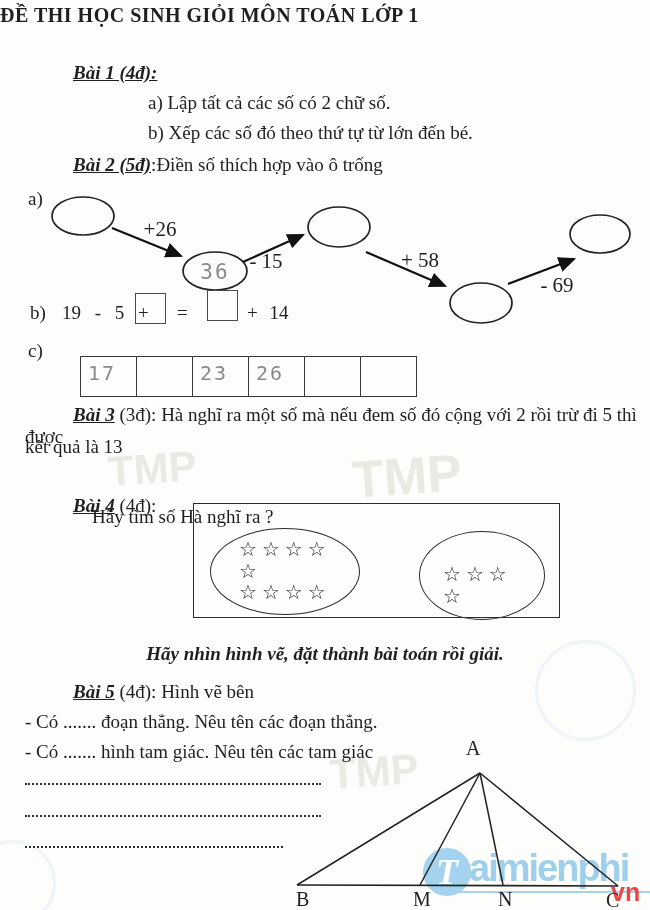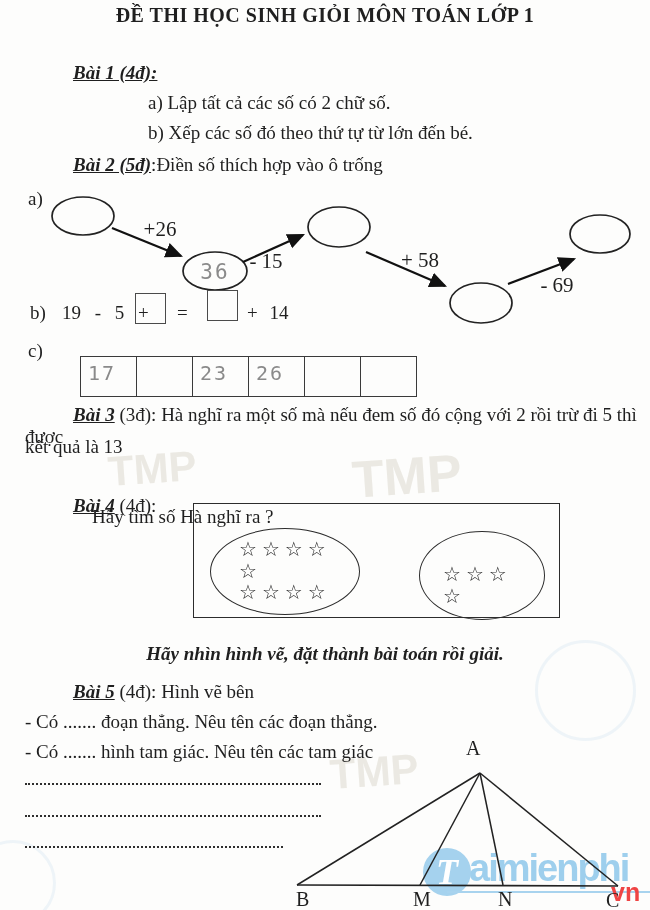--- a/index.html
+++ b/index.html
@@ -2,21 +2,21 @@
 <html><head>
 <meta charset="utf-8">
 <style>
   html,body{margin:0;padding:0;background:#ffffff;}
   .page{
     position:relative;width:650px;height:910px;overflow:hidden;
     background:#fdfdfc;font-family:"Liberation Serif",serif;color:#1f1f1f;
   }
   .abs{position:absolute;}
   
-  .title{top:4px;left:0;width:650px;text-align:center;font-size:20px;font-weight:bold;letter-spacing:.5px;z-index:2;}
+  .title{top:4px;left:0;width:650px;font-size:20px;font-weight:bold;letter-spacing:.5px;z-index:2;}
   .subtitle{top:33px;left:0;width:650px;text-align:center;font-size:19px;font-weight:bold;z-index:2;}
   .heading{font-size:19px;z-index:2;}
   .hlabel{font-weight:bold;font-style:italic;text-decoration:underline;margin-left:48px;}
   .hpoints{font-style:italic;}
   .body-text{font-size:19px;z-index:2;}
   .wsp{word-spacing:6px;}
   
   .chain-svg{top:185px;left:0;z-index:2;}
   .sq{width:29px;height:29px;border:1.6px solid #4a4a4a;background:transparent;z-index:2;}
   .ctable{top:356px;left:80px;display:flex;z-index:2;}

